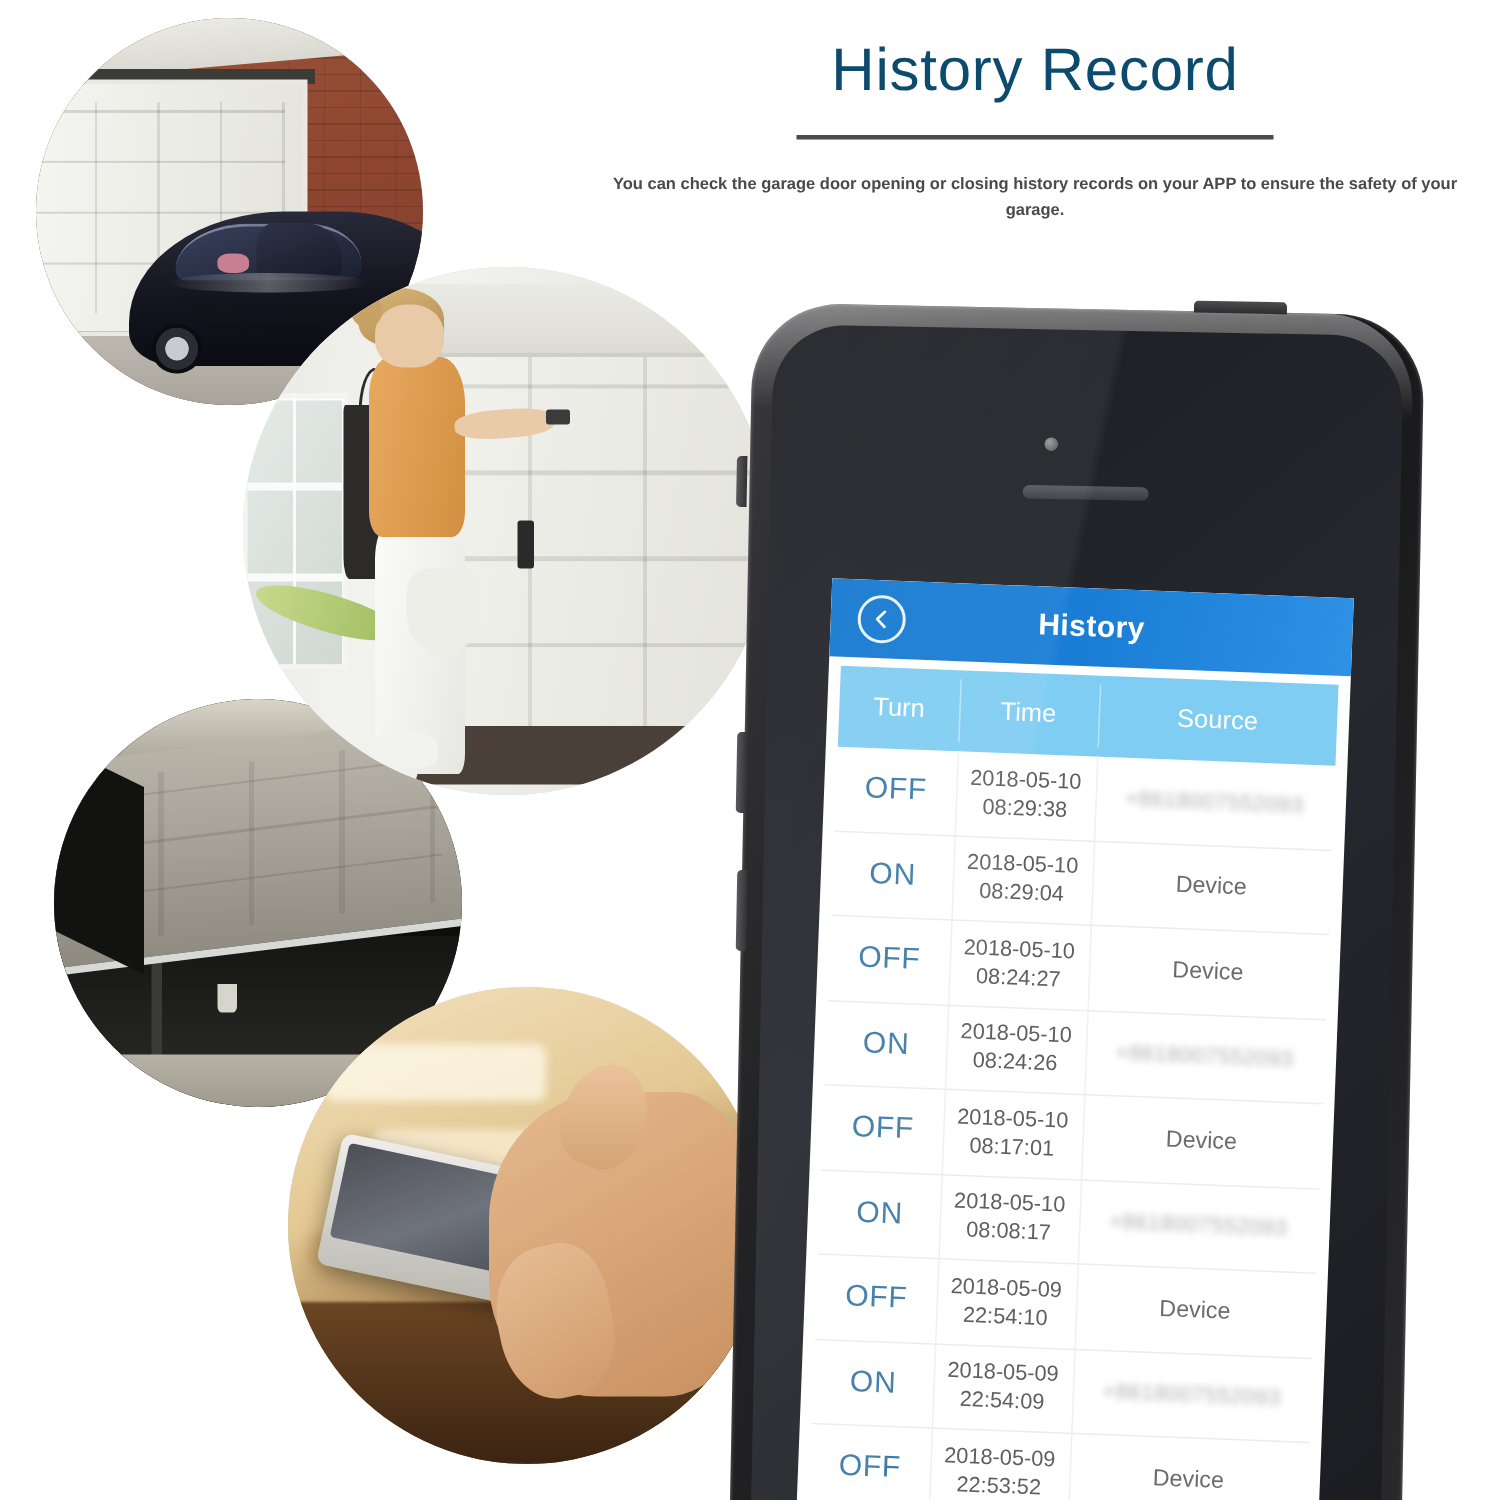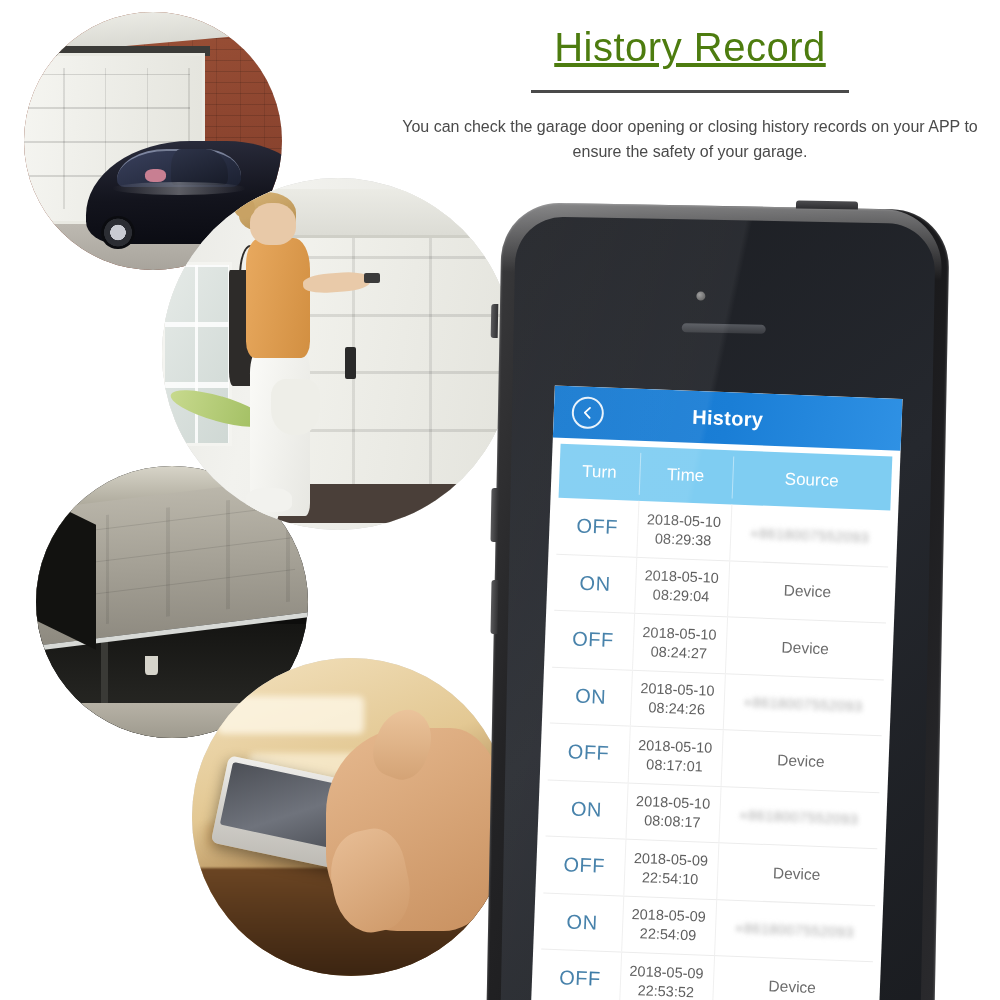--- a/index.html
+++ b/index.html
@@ -13,36 +13,35 @@
 
   
   #header-block {
     position:absolute;
     left:400px; top:22px; width:580px;
     text-align:center;
   }
   #page-title {
     font-size:40px;
     font-weight:400;
-    color:#4d7c0f;
+    color:#0c4a6e;
     letter-spacing:0.5px;
     line-height:1.25;
-    text-decoration:underline;
   }
   #title-divider {
     width:318px; height:3px;
     background:#4a4a4a;
     margin:18px auto 0 auto;
   }
   #subtitle {
     margin-top:22px;
-    font-size:16px;
+    font-size:11px;
     line-height:1.55;
     color:#4a4a4a;
-    font-weight:400;
+    font-weight:700;
   }
 
   
   .photo-circle {
     position:absolute;
     border-radius:50%;
     overflow:hidden;
     background:#cfcfcf;
   }
 

